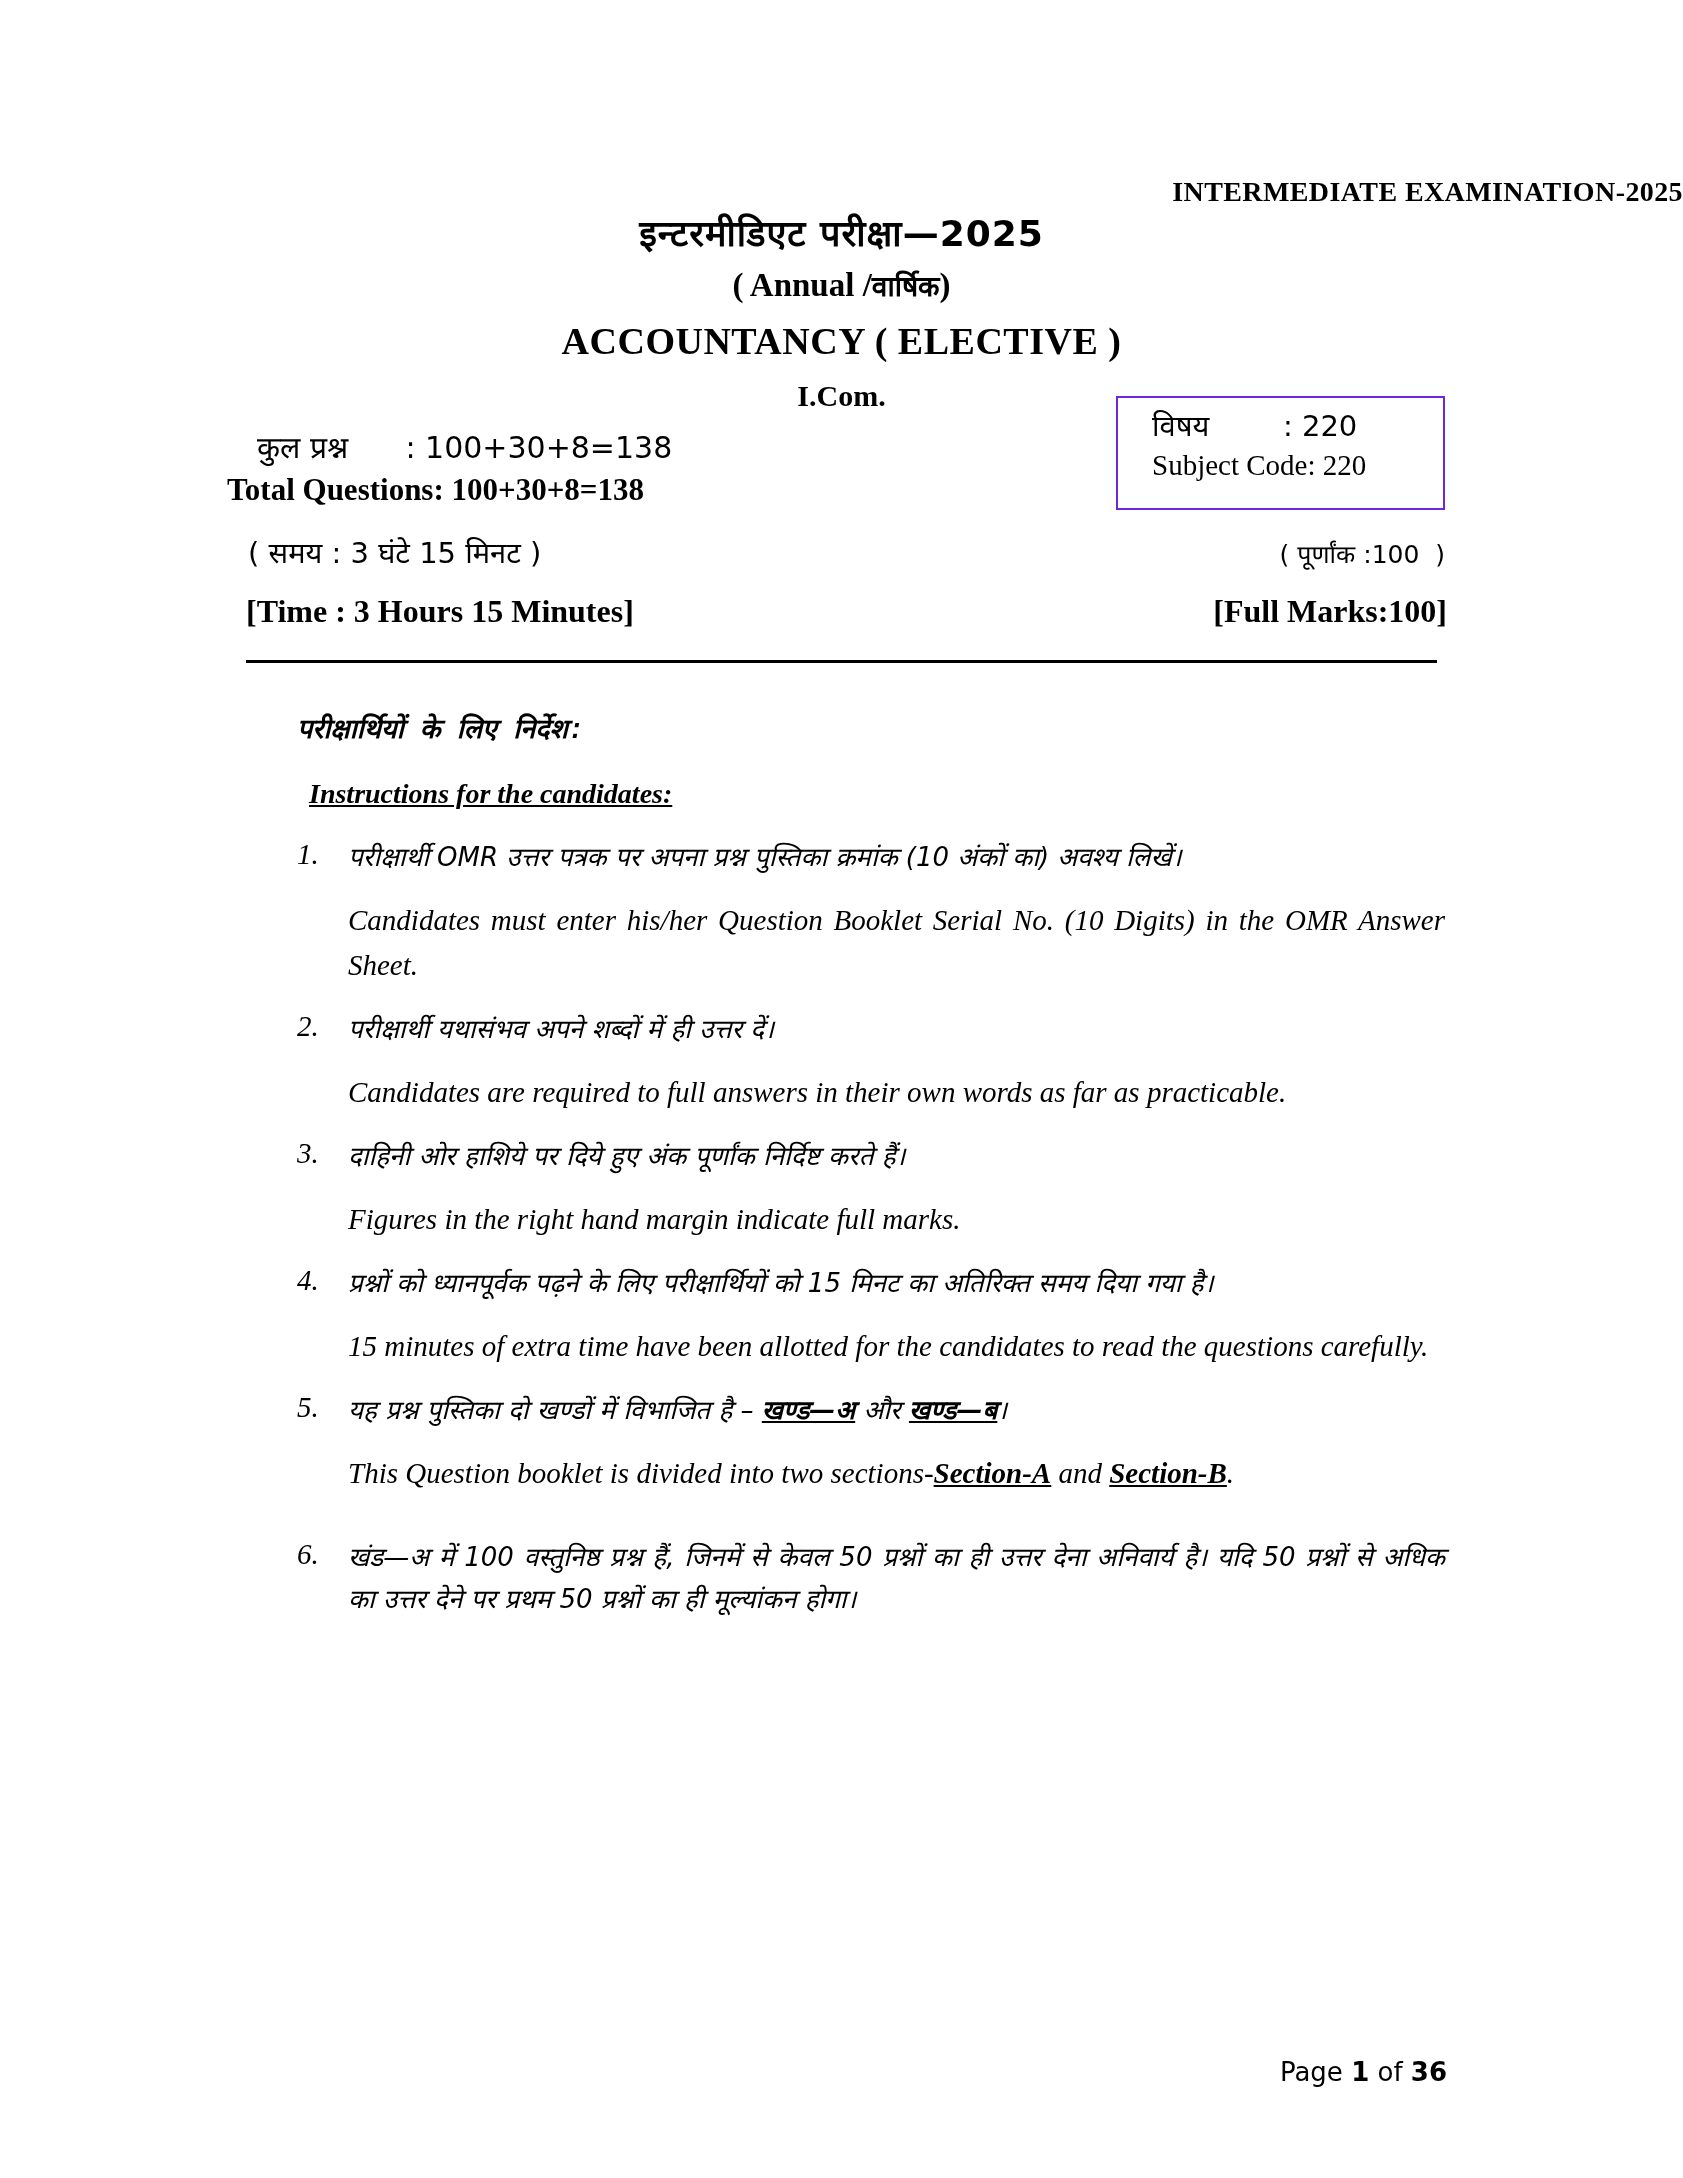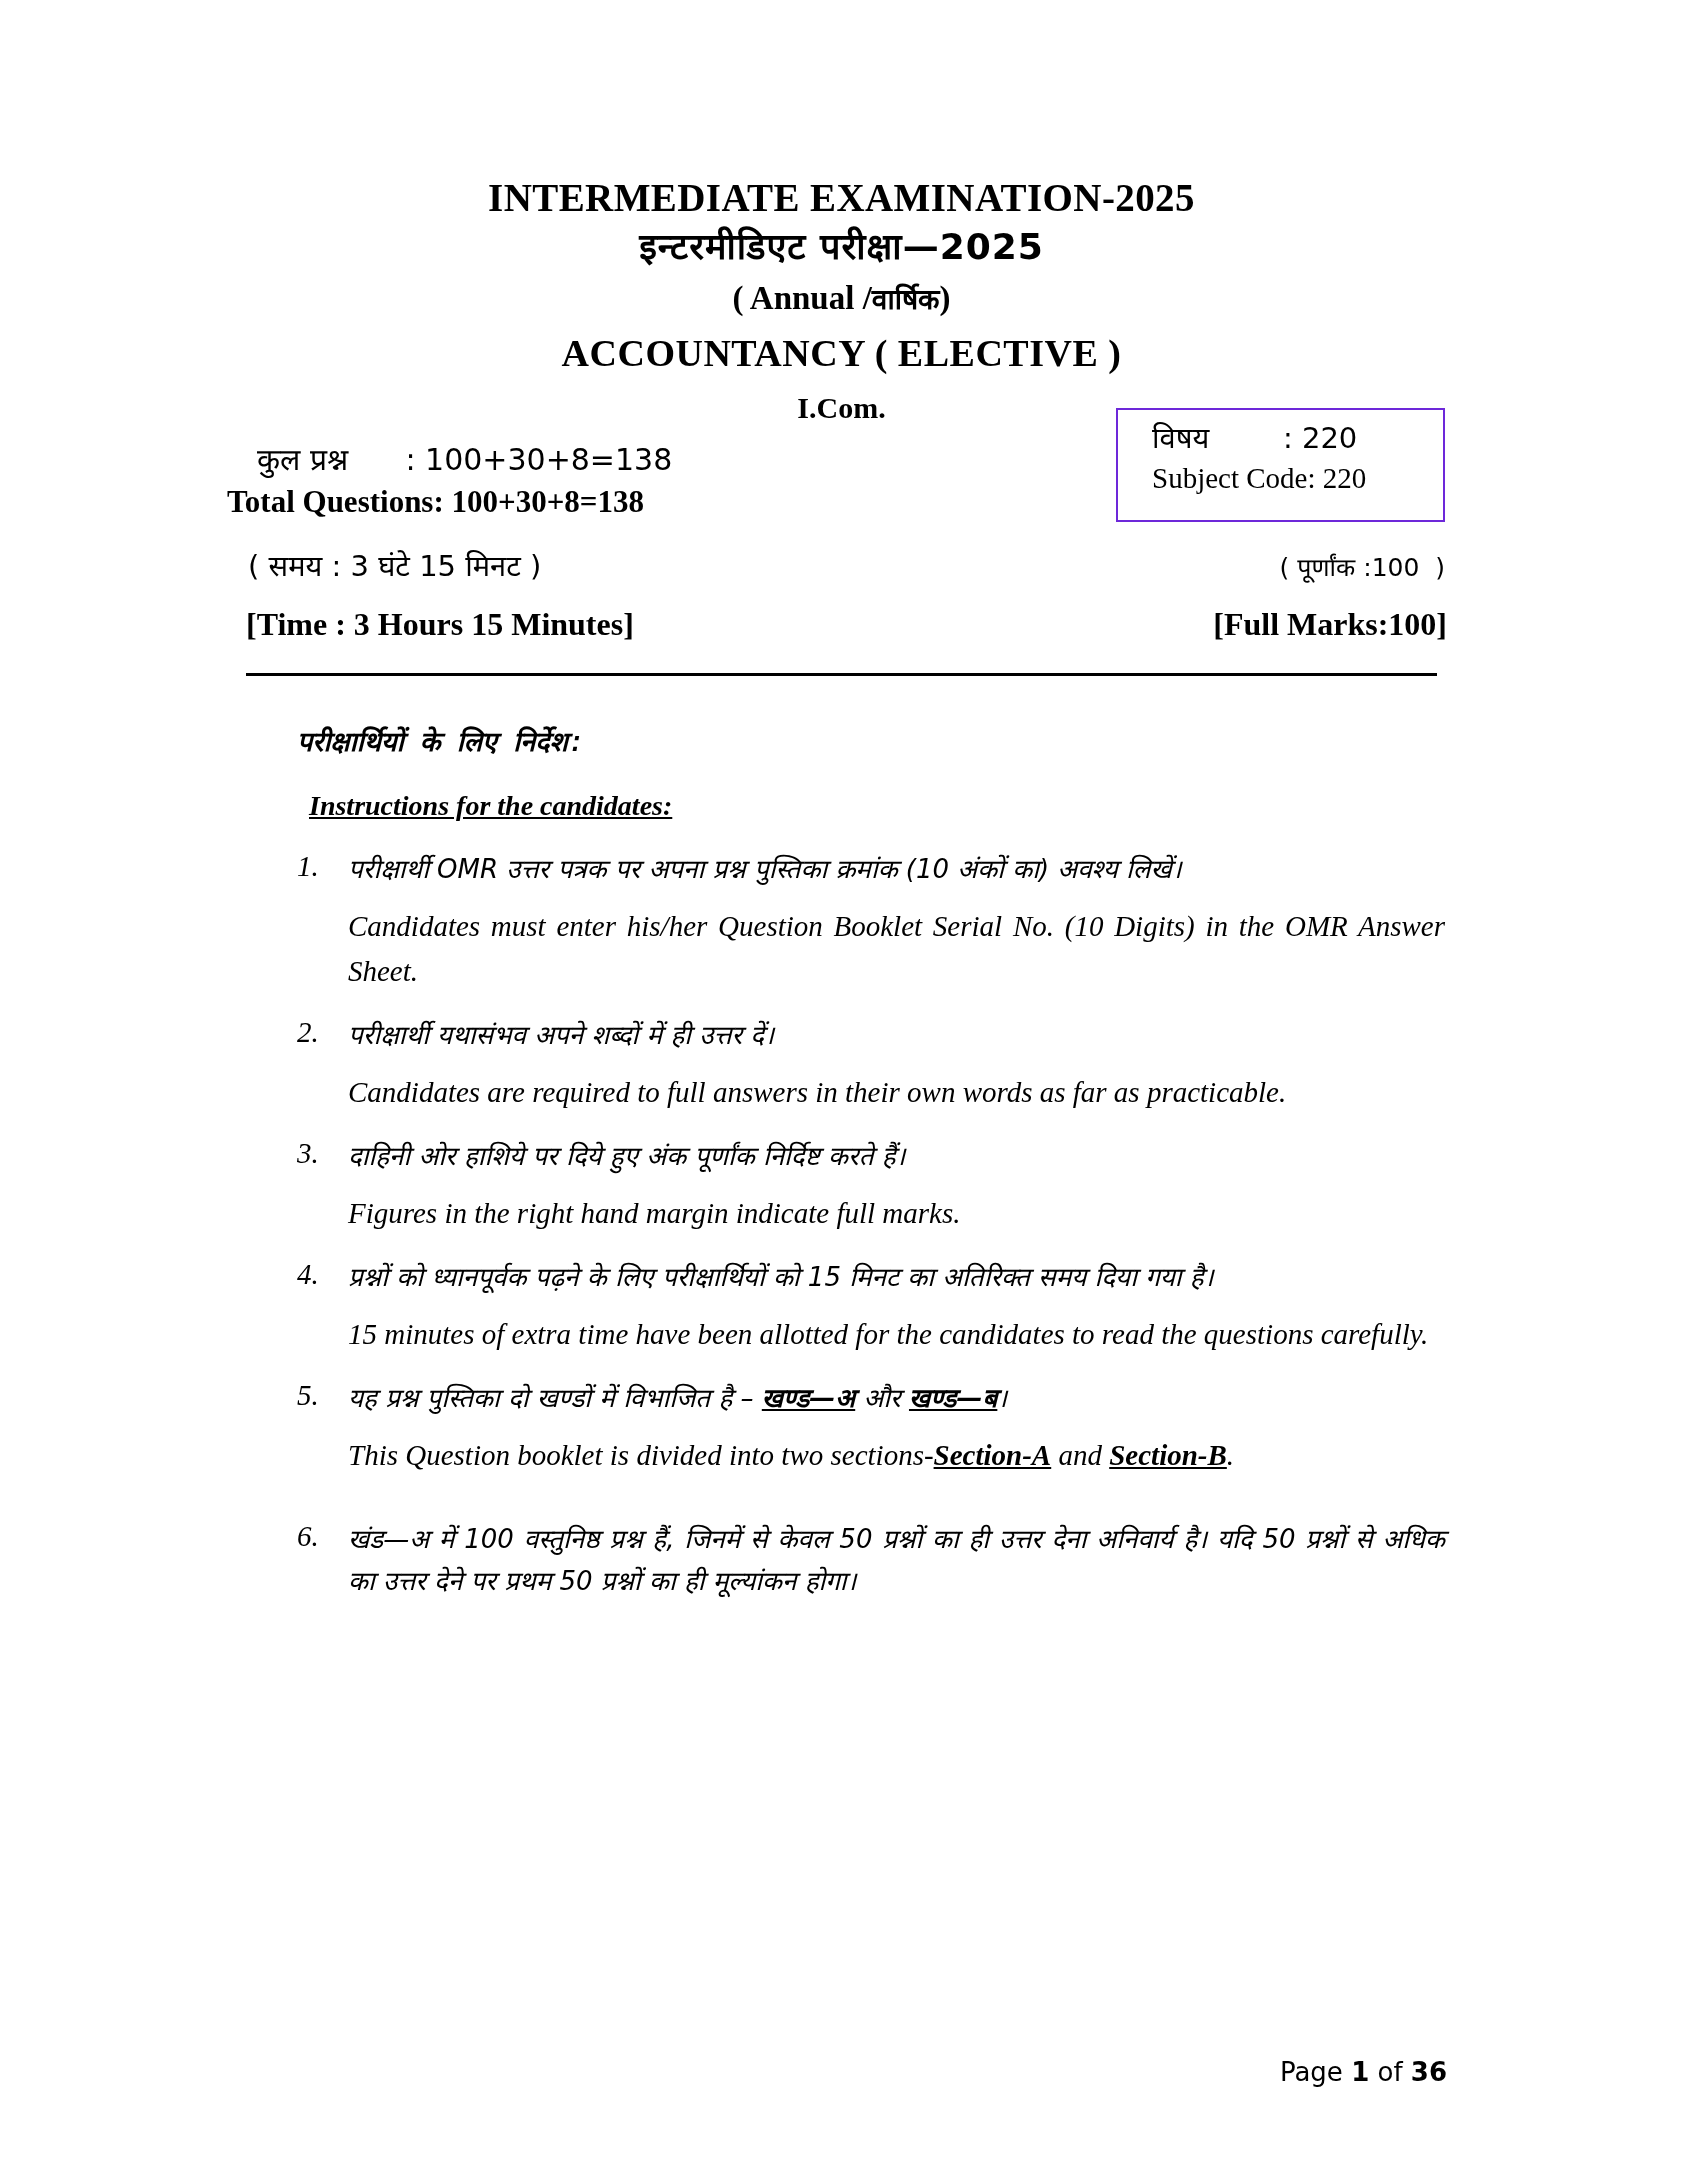--- a/index.html
+++ b/index.html
@@ -24,24 +24,25 @@
     box-sizing: border-box;
     padding: 0;
   }
 
   
   .header {
     text-align: center;
     padding-top: 176px;
   }
   .exam-title-en {
-    font-size: 39px;
+    font-size: 28px;
     font-weight: bold;
     letter-spacing: 0.4px;
     line-height: 1.12;
+    text-align: right;
   }
   .exam-title-hi {
     font-size: 36px;
     font-weight: bold;
     font-family: "DejaVu Sans", sans-serif;
     line-height: 1.25;
     margin-top: 4px;
     letter-spacing: 1px;
   }
   .annual-line {
@@ -213,21 +214,21 @@
     text-align: justify;
     text-justify: inter-word;
   }
   .line-hi.nojust { text-align: left; }
   .line-en {
     font-size: 29px;
     font-style: italic;
     line-height: 1.55;
     text-align: justify;
     text-justify: inter-word;
-    margin-top: 14px;
+    margin-top: 20px;
   }
   .line-en.nojust { text-align: left; }
   .u { text-decoration: underline; font-weight: bold; }
   .u-hi { text-decoration: underline; font-weight: bold; }
 
   .instr-item.gap6 { margin-top: 40px; }
 
   
   .footer {
     position: absolute;

